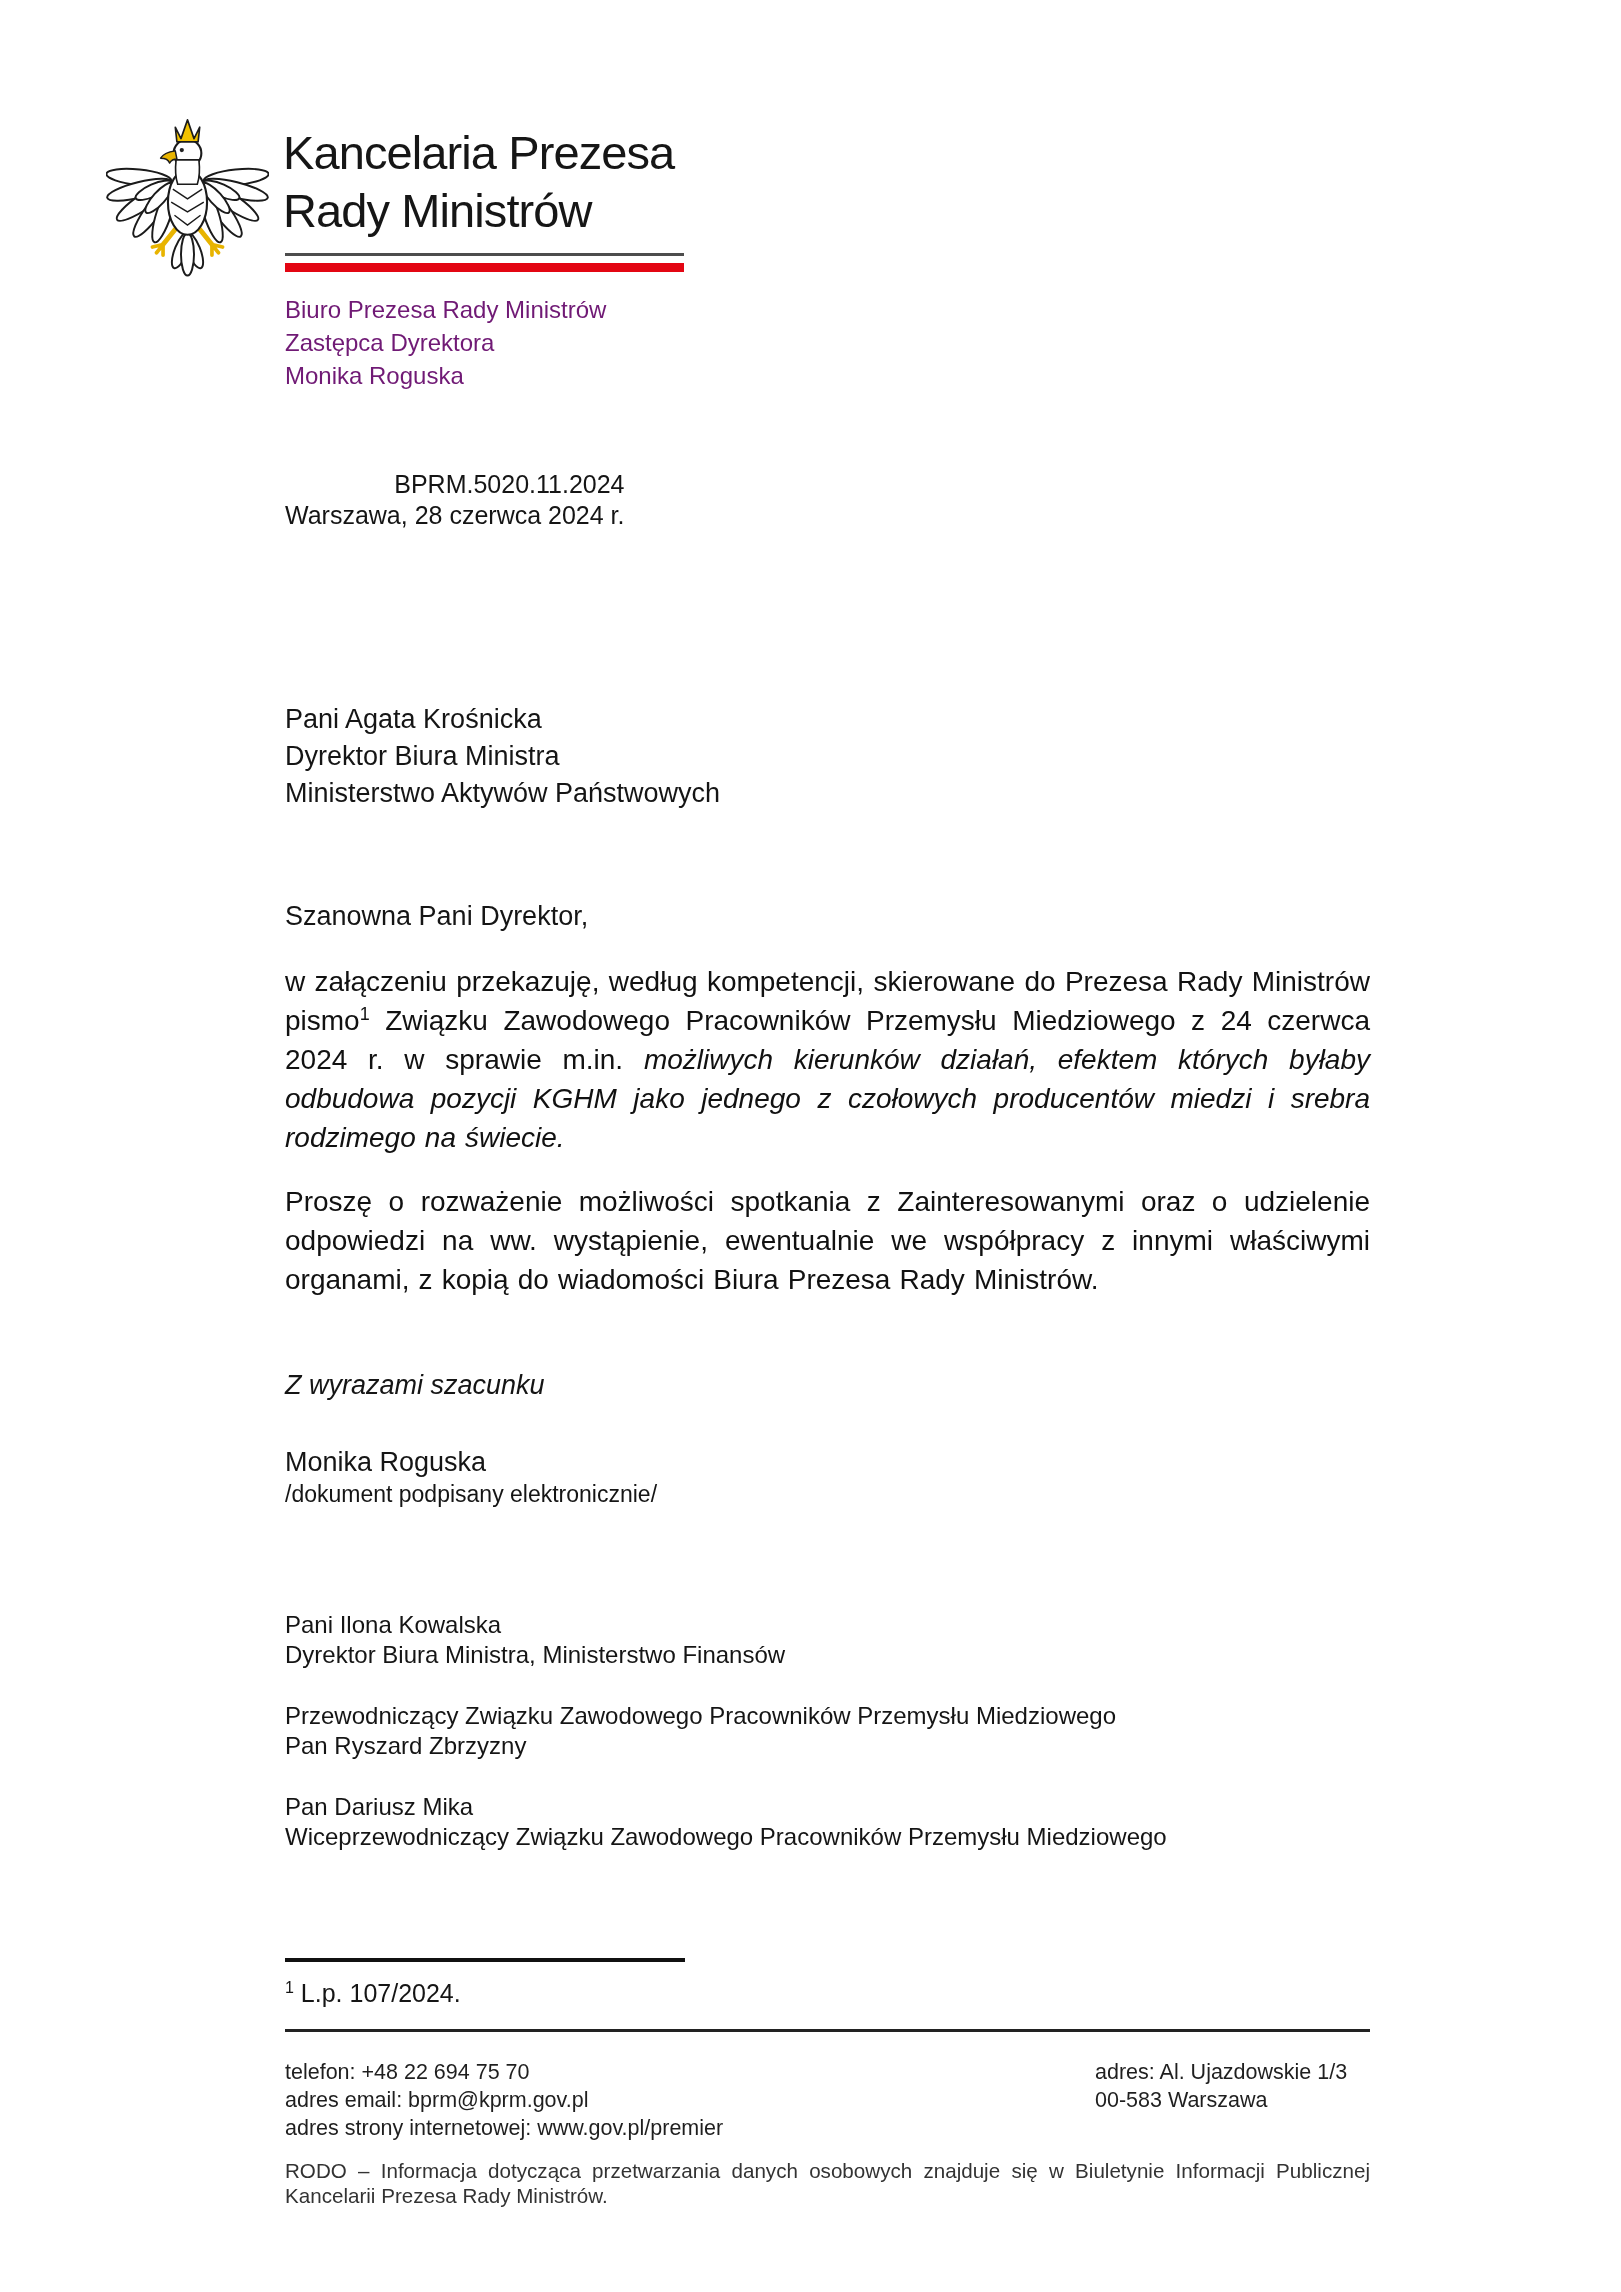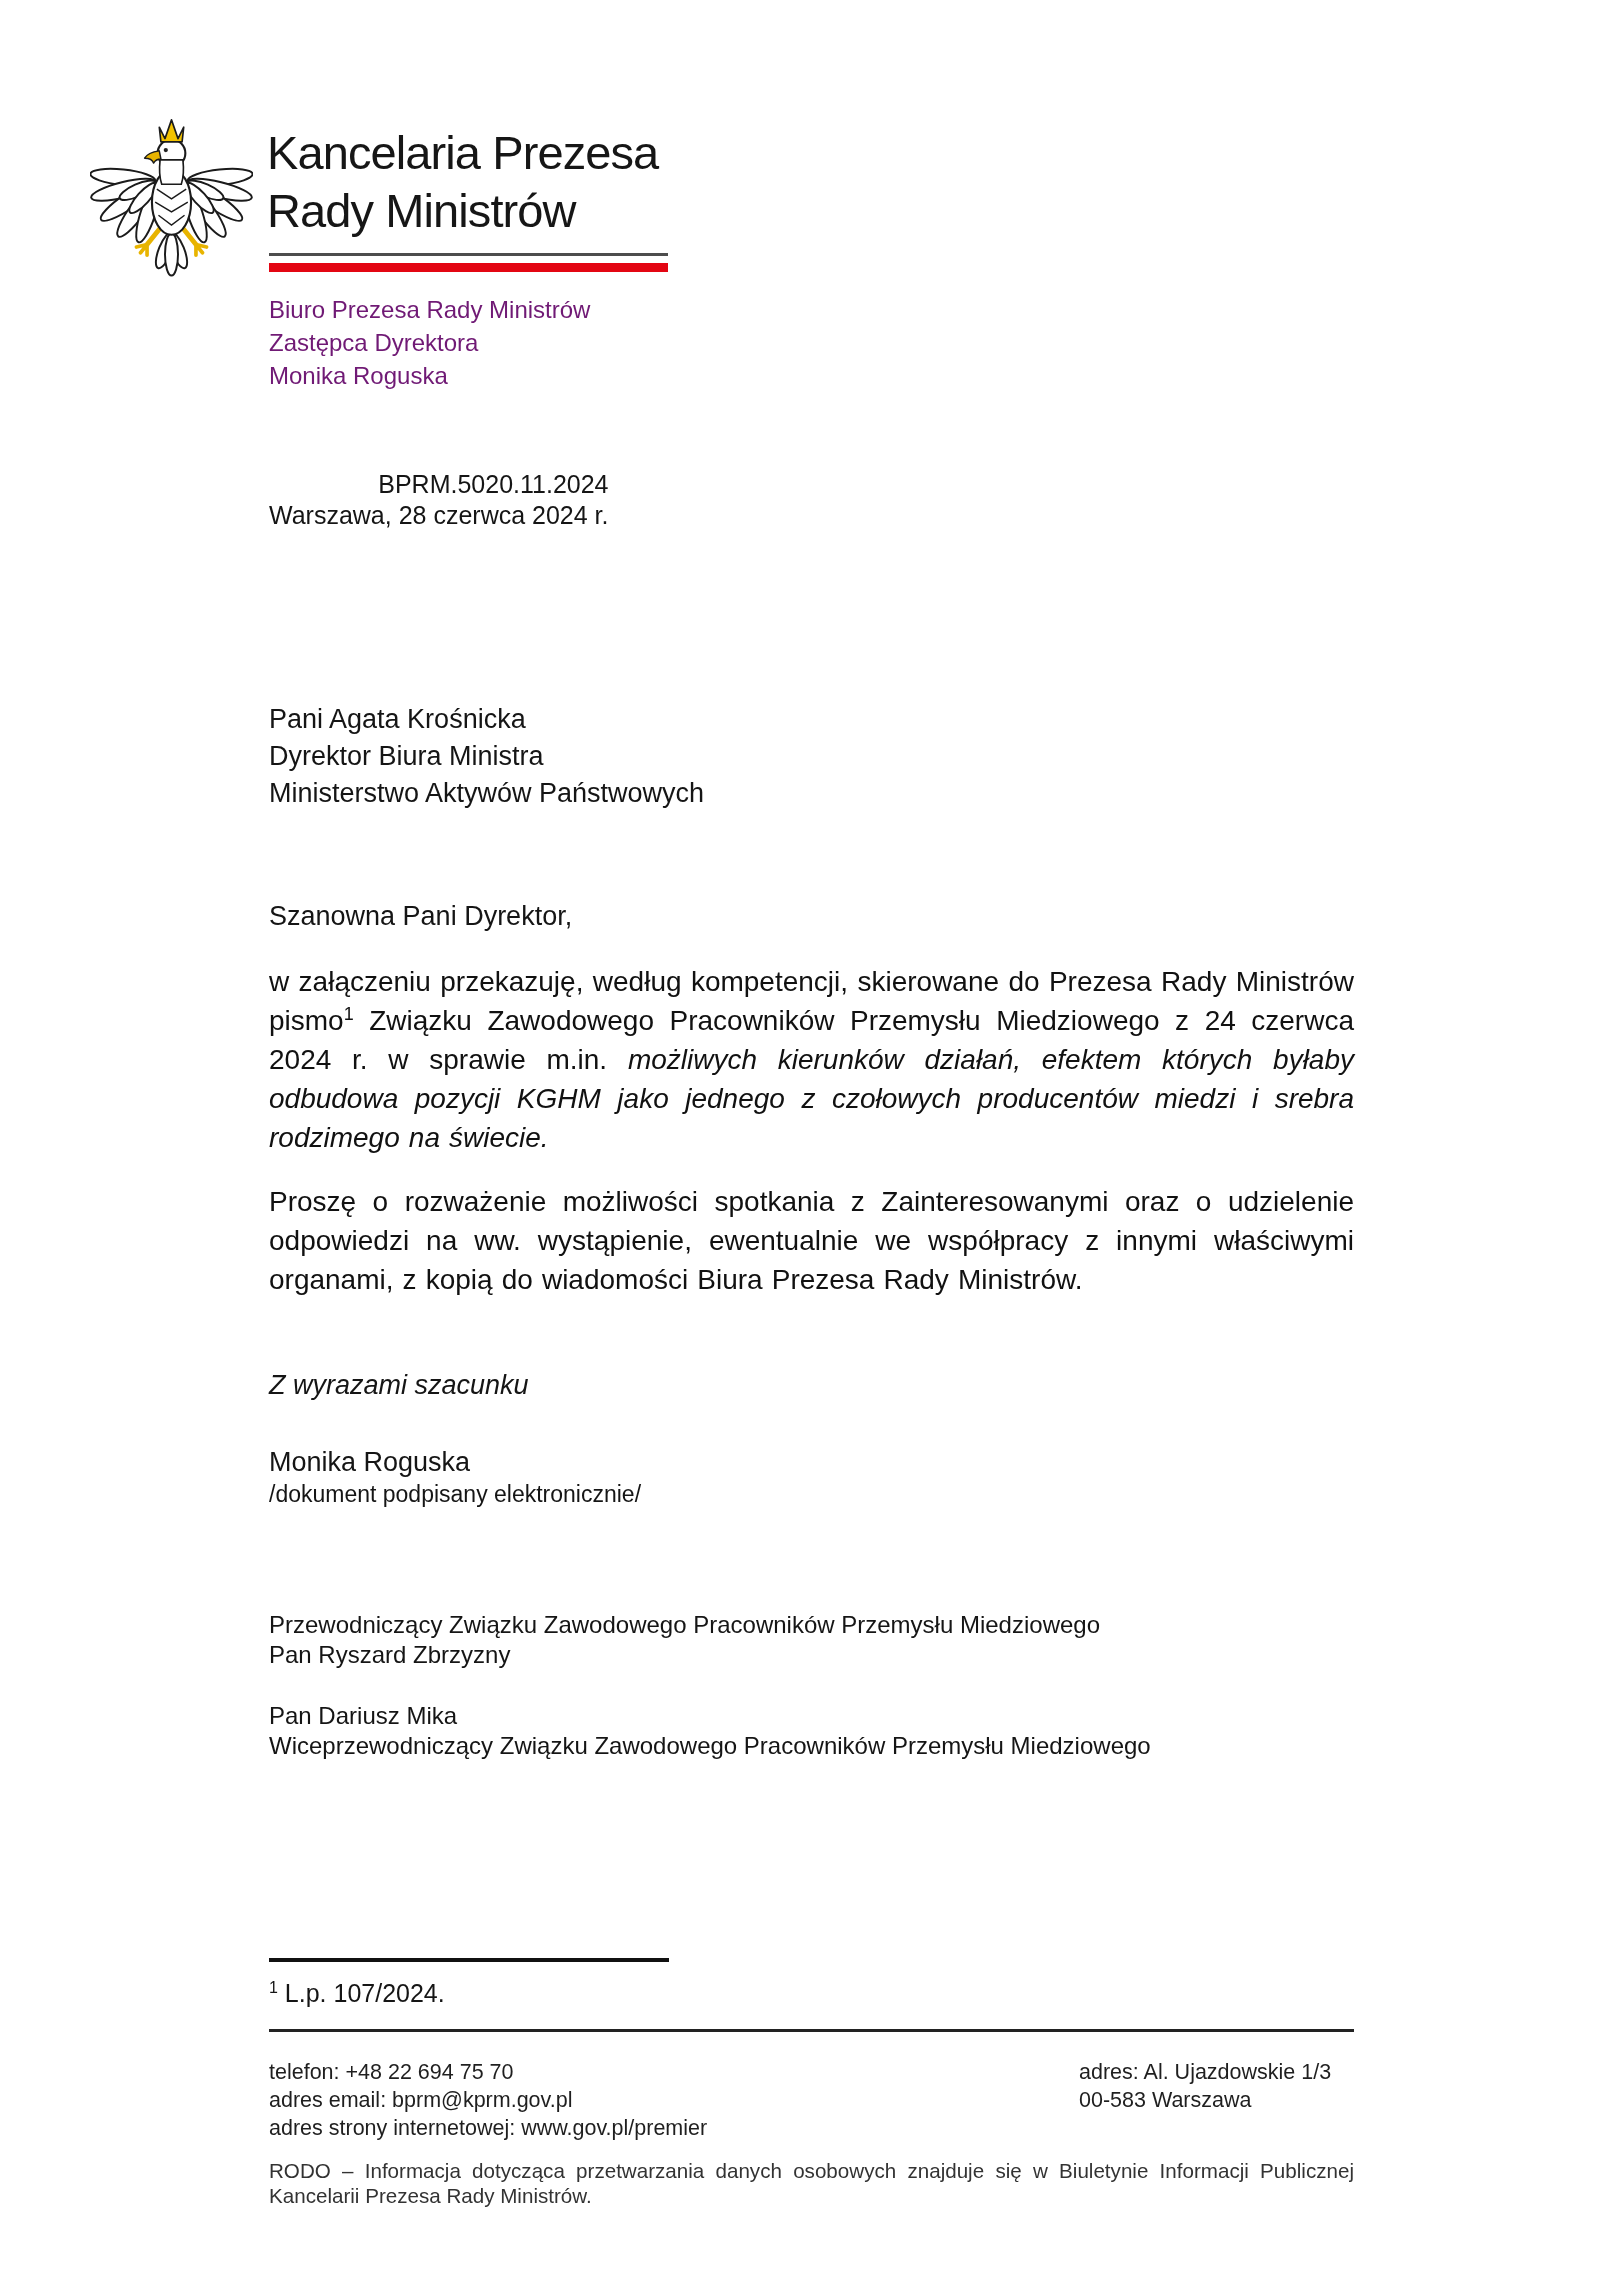--- a/index.html
+++ b/index.html
@@ -4,20 +4,21 @@
 <style>
   html,body{margin:0;padding:0;background:#ffffff;}
   .page{
     position:relative;
     width:1471px;
     height:2293px;
     background:#ffffff;
     font-family:"Liberation Sans", sans-serif;
     color:#1a1a1a;
     overflow:hidden;
+    margin-left:16px;
   }
   .abs{position:absolute;}
 
   
   .eagle{left:90px;top:107px;width:163px;height:179px;}
   .org-title{
     left:267px;top:124px;
     font-size:47px;line-height:58px;font-weight:500;
     letter-spacing:-0.9px;color:#161616;
   }
@@ -159,20 +160,24 @@
 
   <div class="abs closing">Z wyrazami szacunku</div>
 
   <div class="abs signer">
     <div class="name">Monika Roguska</div>
     <div class="note">/dokument podpisany elektronicznie/</div>
   </div>
 
   <div class="abs cc">
     <div class="entry">
+      <p>Pani Ilona Kowalska</p>
+      <p>Dyrektor Biura Ministra, Ministerstwo Finansów</p>
+    </div>
+    <div class="entry">
       <p>Przewodniczący Związku Zawodowego Pracowników Przemysłu Miedziowego</p>
       <p>Pan Ryszard Zbrzyzny</p>
     </div>
     <div class="entry">
       <p>Pan Dariusz Mika</p>
       <p>Wiceprzewodniczący Związku Zawodowego Pracowników Przemysłu Miedziowego</p>
     </div>
   </div>
 
   <div class="abs fn-sep"></div>

